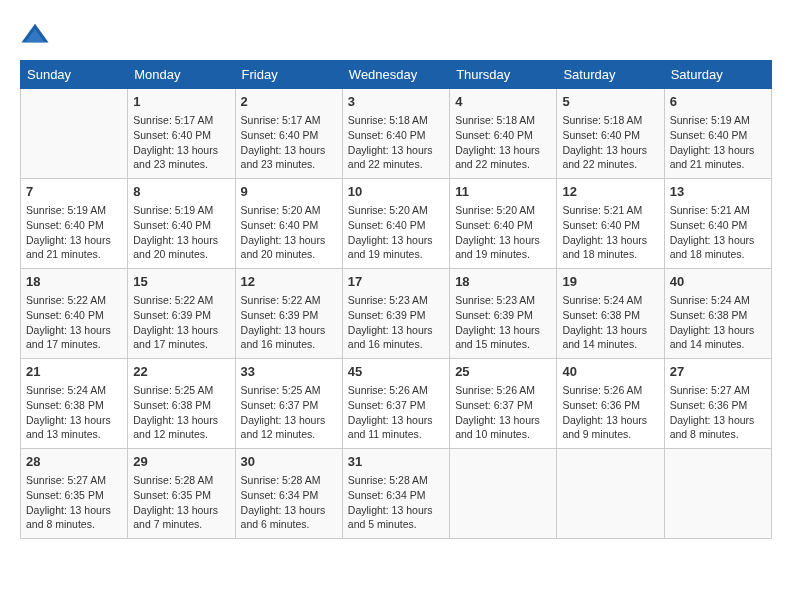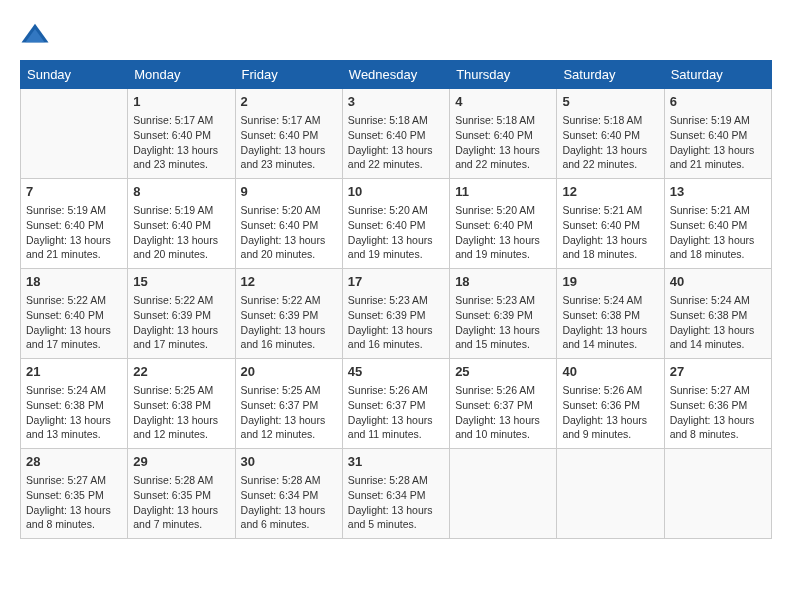--- a/index.html
+++ b/index.html
@@ -217,21 +217,21 @@
       </tr>
       <tr>
         <td><span class="day-num">21</span><span class="day-info" style="white-space: pre-line;">Sunrise: 5:24 AM
 Sunset: 6:38 PM
 Daylight: 13 hours
 and 13 minutes.</span></td>
         <td><span class="day-num">22</span><span class="day-info" style="white-space: pre-line;">Sunrise: 5:25 AM
 Sunset: 6:38 PM
 Daylight: 13 hours
 and 12 minutes.</span></td>
-        <td><span class="day-num">20</span><span class="day-info" style="white-space: pre-line;">Sunrise: 5:25 AM
+        <td><span class="day-num">33</span><span class="day-info" style="white-space: pre-line;">Sunrise: 5:25 AM
 Sunset: 6:37 PM
 Daylight: 13 hours
 and 12 minutes.</span></td>
         <td><span class="day-num">45</span><span class="day-info" style="white-space: pre-line;">Sunrise: 5:26 AM
 Sunset: 6:37 PM
 Daylight: 13 hours
 and 11 minutes.</span></td>
         <td><span class="day-num">25</span><span class="day-info" style="white-space: pre-line;">Sunrise: 5:26 AM
 Sunset: 6:37 PM
 Daylight: 13 hours

